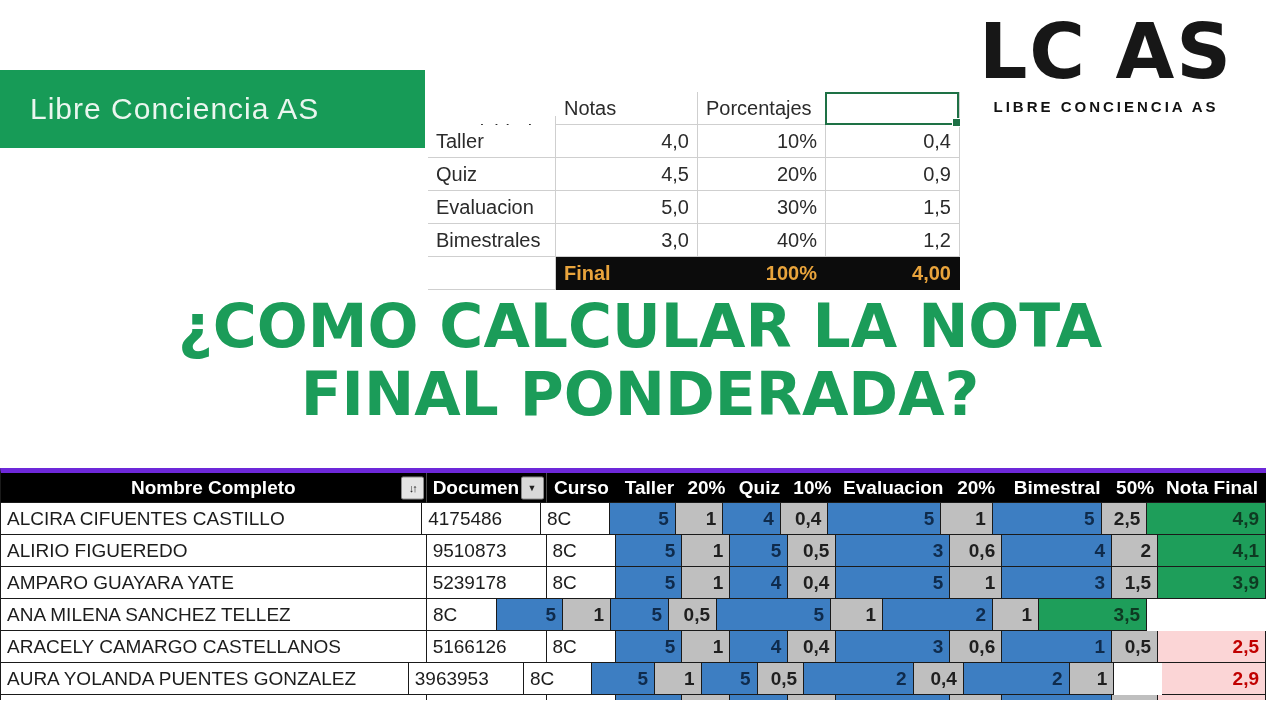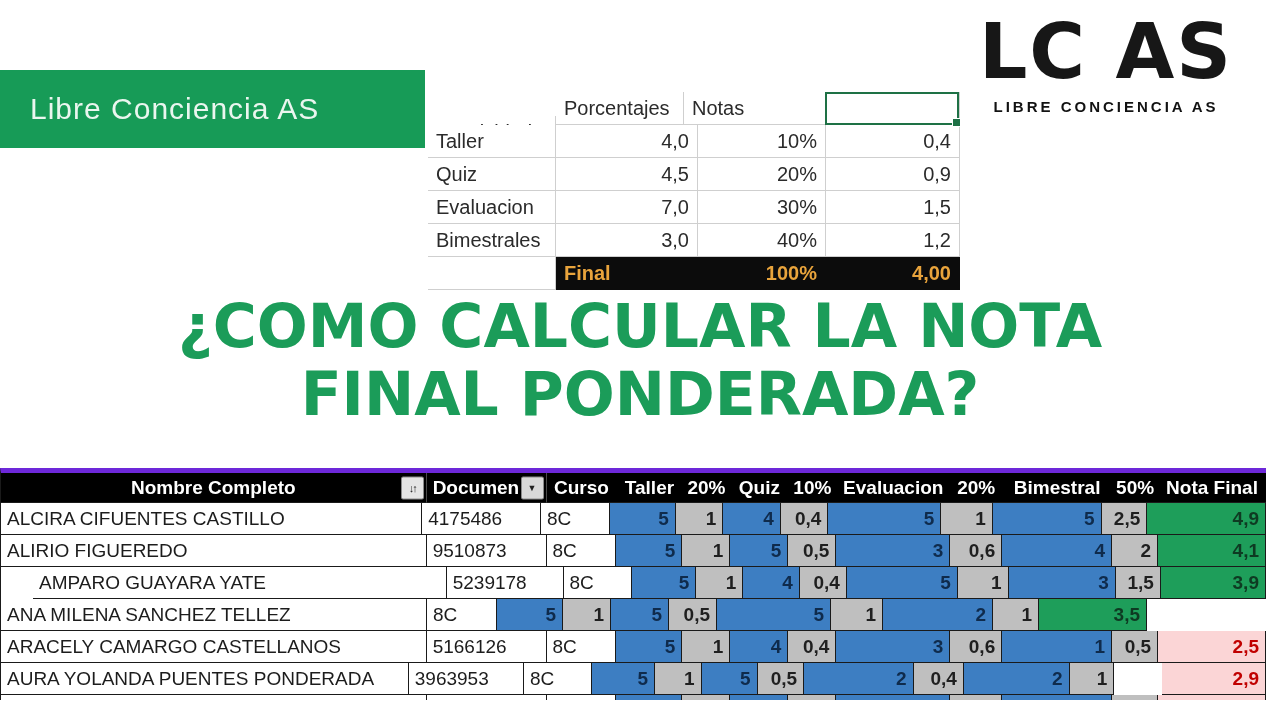--- a/index.html
+++ b/index.html
@@ -69,39 +69,39 @@
   </div>
 
   <div class="logo">
     <div class="logo-main">LC AS</div>
     <div class="logo-sub">LIBRE CONCIENCIA AS</div>
   </div>
 
   <div class="worksheet" id="worksheet">
       <div class="ws-row">
         <div class="ws-cell ctr" style="width: 128px;">Actividad</div>
+        <div class="ws-cell" style="width: 142px;">Notas</div>
         <div class="ws-cell" style="width: 128px;">Porcentajes</div>
-        <div class="ws-cell" style="width: 142px;">Notas</div>
         <div class="ws-cell" style="width: 134px;"></div>
       </div>
       <div class="ws-row">
         <div class="ws-cell" style="width: 128px;">Taller</div>
         <div class="ws-cell num" style="width: 142px;">4,0</div>
         <div class="ws-cell num" style="width: 128px;">10%</div>
         <div class="ws-cell num" style="width: 134px;">0,4</div>
       </div>
       <div class="ws-row">
         <div class="ws-cell" style="width: 128px;">Quiz</div>
         <div class="ws-cell num" style="width: 142px;">4,5</div>
         <div class="ws-cell num" style="width: 128px;">20%</div>
         <div class="ws-cell num" style="width: 134px;">0,9</div>
       </div>
       <div class="ws-row">
         <div class="ws-cell" style="width: 128px;">Evaluacion</div>
-        <div class="ws-cell num" style="width: 142px;">7,0</div>
+        <div class="ws-cell num" style="width: 142px;">5,0</div>
         <div class="ws-cell num" style="width: 128px;">30%</div>
         <div class="ws-cell num" style="width: 134px;">1,5</div>
       </div>
       <div class="ws-row">
         <div class="ws-cell" style="width: 128px;">Bimestrales</div>
         <div class="ws-cell num" style="width: 142px;">3,0</div>
         <div class="ws-cell num" style="width: 128px;">40%</div>
         <div class="ws-cell num" style="width: 134px;">1,2</div>
       </div>
       <div class="ws-row">
@@ -155,21 +155,21 @@
         <div class="g-cell grey num" style="width: 48px;">1</div>
         <div class="g-cell blue num" style="width: 58px;">5</div>
         <div class="g-cell grey num" style="width: 48px;">0,5</div>
         <div class="g-cell blue num" style="width: 114px;">3</div>
         <div class="g-cell grey num" style="width: 52px;">0,6</div>
         <div class="g-cell blue num" style="width: 110px;">4</div>
         <div class="g-cell grey num" style="width: 46px;">2</div>
         <div class="g-cell pass num" style="width: 108px;">4,1</div>
       </div>
       <div class="g-row">
-        <div class="g-cell" style="width: 426px; margin-left: 32px;">AMPARO GUAYARA YATE</div>
+        <div class="g-cell" style="width: 426px;">AMPARO GUAYARA YATE</div>
         <div class="g-cell" style="width: 120px;">5239178</div>
         <div class="g-cell" style="width: 70px;">8C</div>
         <div class="g-cell blue num" style="width: 66px;">5</div>
         <div class="g-cell grey num" style="width: 48px;">1</div>
         <div class="g-cell blue num" style="width: 58px;">4</div>
         <div class="g-cell grey num" style="width: 48px;">0,4</div>
         <div class="g-cell blue num" style="width: 114px;">5</div>
         <div class="g-cell grey num" style="width: 52px;">1</div>
         <div class="g-cell blue num" style="width: 110px;">3</div>
         <div class="g-cell grey num" style="width: 46px;">1,5</div>
@@ -196,21 +196,21 @@
         <div class="g-cell grey num" style="width: 48px;">1</div>
         <div class="g-cell blue num" style="width: 58px;">4</div>
         <div class="g-cell grey num" style="width: 48px;">0,4</div>
         <div class="g-cell blue num" style="width: 114px;">3</div>
         <div class="g-cell grey num" style="width: 52px;">0,6</div>
         <div class="g-cell blue num" style="width: 110px;">1</div>
         <div class="g-cell grey num" style="width: 46px;">0,5</div>
         <div class="g-cell fail num" style="width: 108px;">2,5</div>
       </div>
       <div class="g-row">
-        <div class="g-cell" style="width: 426px;">AURA YOLANDA PUENTES PONDERADA</div>
+        <div class="g-cell" style="width: 426px;">AURA YOLANDA PUENTES GONZALEZ</div>
         <div class="g-cell" style="width: 120px;">3963953</div>
         <div class="g-cell" style="width: 70px;">8C</div>
         <div class="g-cell blue num" style="width: 66px;">5</div>
         <div class="g-cell grey num" style="width: 48px;">1</div>
         <div class="g-cell blue num" style="width: 58px;">5</div>
         <div class="g-cell grey num" style="width: 48px;">0,5</div>
         <div class="g-cell blue num" style="width: 114px;">2</div>
         <div class="g-cell grey num" style="width: 52px;">0,4</div>
         <div class="g-cell blue num" style="width: 110px;">2</div>
         <div class="g-cell grey num" style="width: 46px;">1</div>

